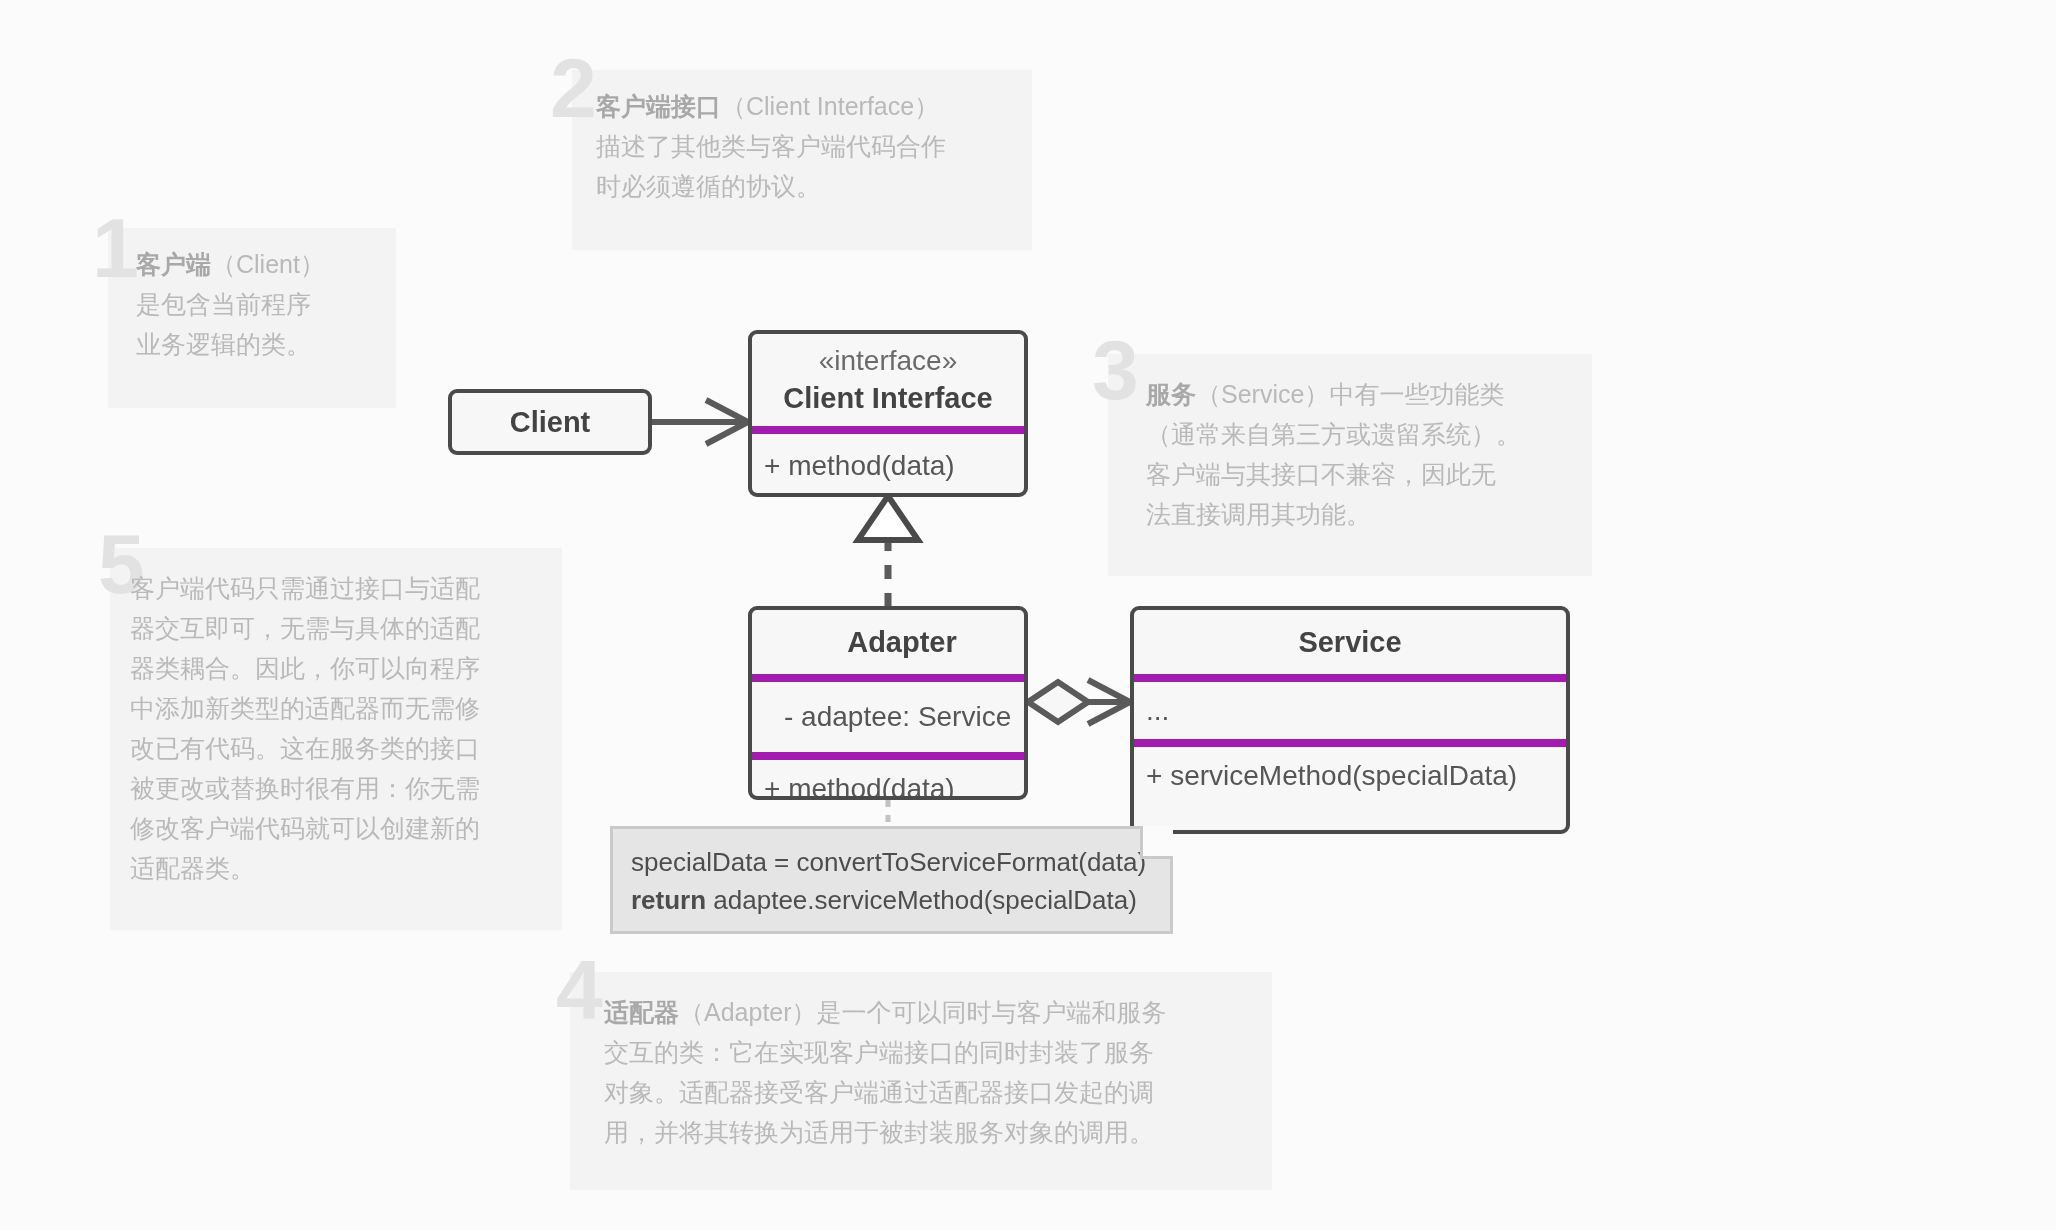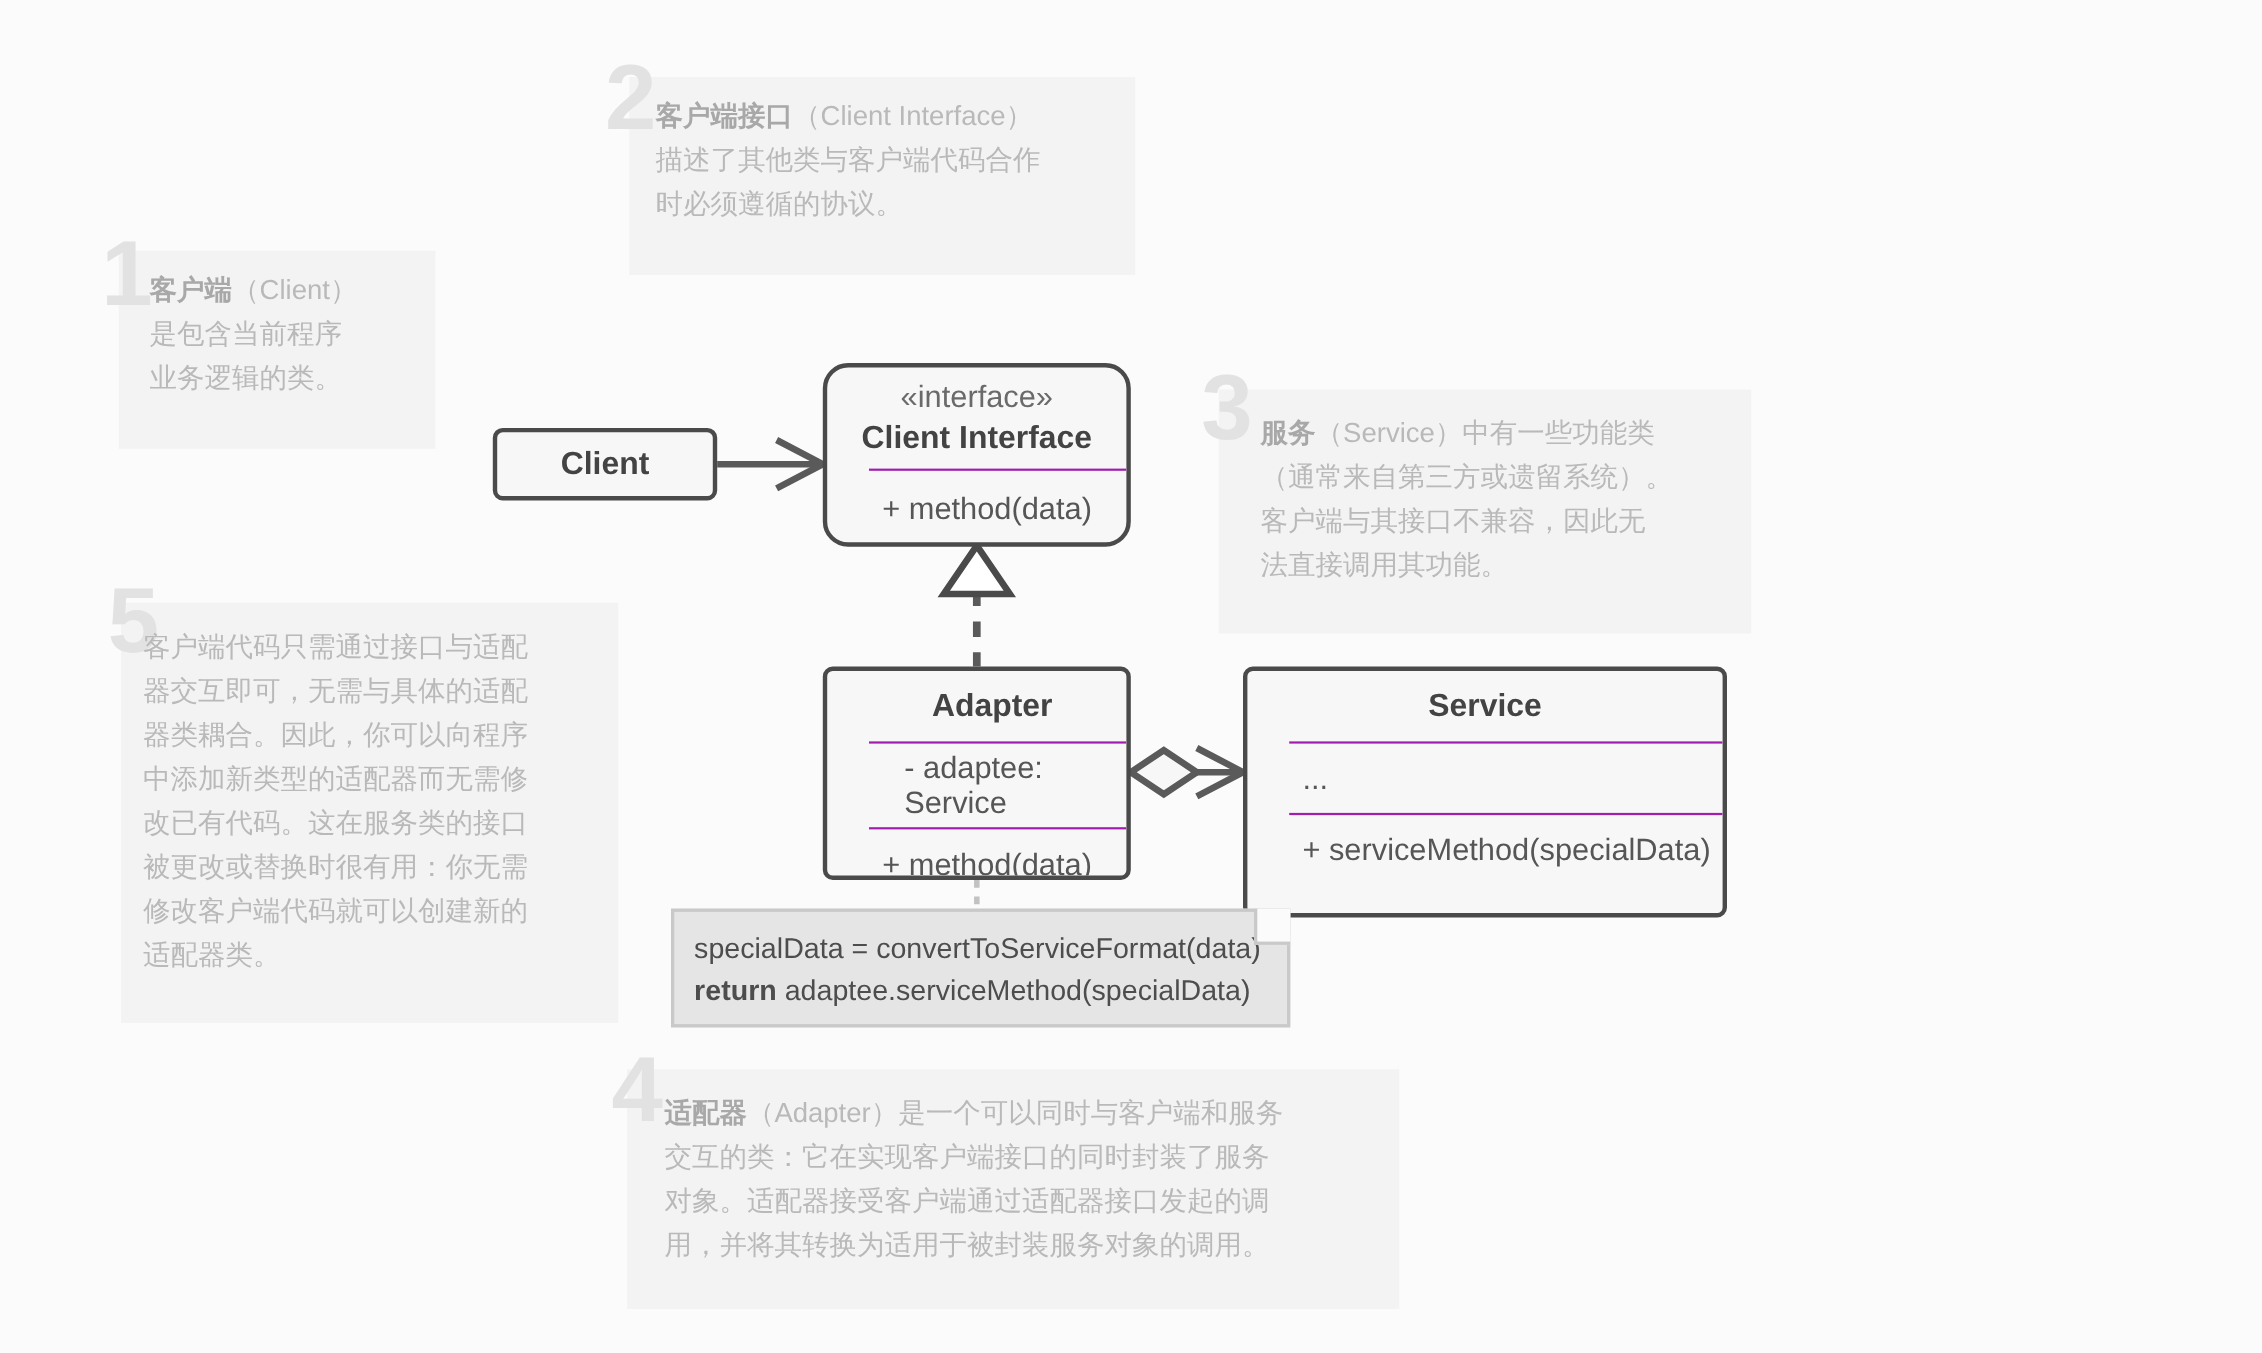--- a/index.html
+++ b/index.html
@@ -53,22 +53,21 @@
     overflow: hidden;
   }
   .uml .row {
     box-sizing: border-box;
     display: flex;
     align-items: center;
     color: #565656;
     font-size: 28px;
   }
   .uml .row.sep {
-    border-top: 2px solid #a21caf;
-    margin-left: 38px;
+    border-top: 8px solid #a21caf;
   }
   .uml .row.title {
     justify-content: center;
     font-weight: bold;
     color: #434343;
     flex-direction: column;
     text-align: center;
   }
   .uml .row.title .stereo {
     font-weight: normal;
@@ -183,21 +182,21 @@
       <line x1="888" y1="800" x2="888" y2="822" stroke="#c2c2c2" stroke-width="5" stroke-dasharray="7 8"></line>
     </g>
   </svg>
 
   <div class="uml" style="left:448px; top:389px; width:204px; height:66px;">
     <div class="row title" style="height:100%;">
       <span class="cname">Client</span>
     </div>
   </div>
 
-  <div class="uml" style="left:748px; top:330px; width:280px; height:167px;border-radius:23px;">
+  <div class="uml" style="left:748px; top:330px; width:280px; height:167px;">
     <div class="row title" style="height:92px;">
       <span class="stereo">«interface»</span>
       <span class="cname">Client Interface</span>
     </div>
     <div class="row member sep" style="height:71px;">+ method(data)</div>
   </div>
 
   <div class="uml" style="left:748px; top:606px; width:280px; height:194px;">
     <div class="row title" style="height:64px;padding-left:28px;">
       <span class="cname">Adapter</span>

